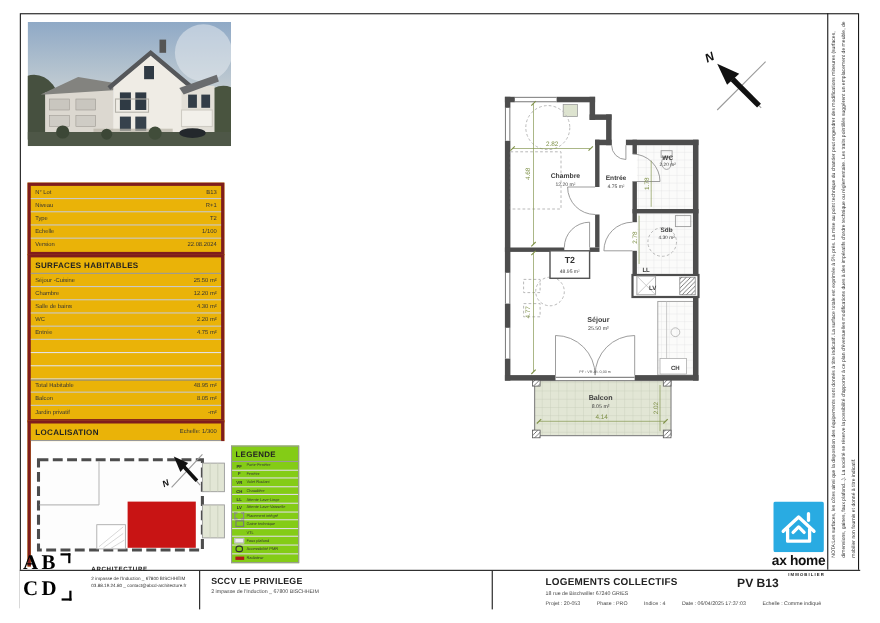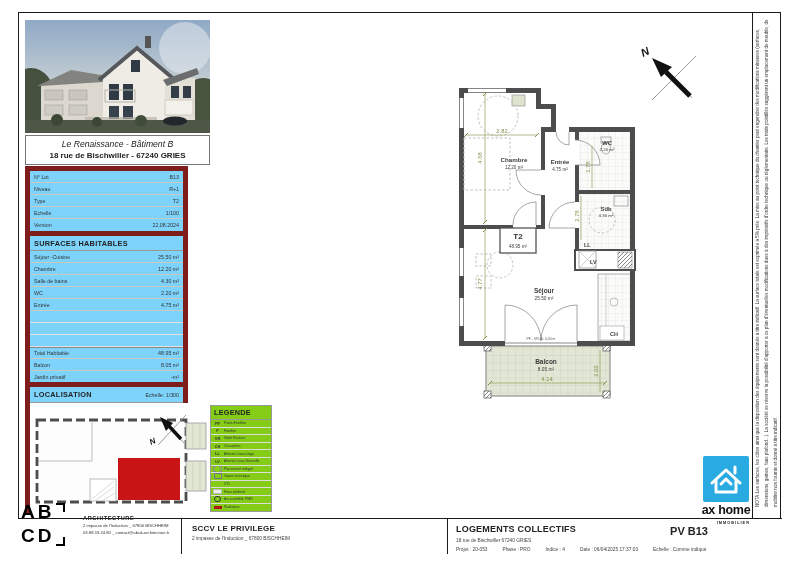--- a/index.html
+++ b/index.html
@@ -3,21 +3,21 @@
 <meta charset="utf-8">
 <style>
   html,body{margin:0;padding:0;background:#fff;font-family:"Liberation Sans",sans-serif;color:#222;}
   .sheet{position:relative;width:800px;height:566px;background:#fff;overflow:hidden;}
   .frame{position:absolute;left:18px;top:12px;width:763px;height:541px;border:1px solid #1a1a1a;box-sizing:border-box;}
   
   .photo{position:absolute;left:25px;top:20px;width:185px;height:113px;overflow:hidden;}
   .proj-head{position:absolute;left:25px;top:135px;width:185px;height:30px;border:1px solid #777;box-sizing:border-box;text-align:center;padding-top:3px;}
   .proj-title{font-style:italic;font-size:8.6px;color:#222;}
   .proj-addr{font-weight:bold;font-size:8px;margin-top:2px;}
-  .tbl{position:absolute;left:25px;width:163px;border:5px solid #7f1d1d;box-sizing:border-box;background:#7dd3fc;}
+  .tbl{position:absolute;left:25px;width:179px;border:3px solid #7f1d1d;box-sizing:border-box;background:#eab308;}
   .lot{top:166px;}
   .t-row{display:flex;justify-content:space-between;align-items:center;height:12px;box-sizing:border-box;padding:0 4px;font-size:5.3px;border-bottom:1px solid #c9c9c9;color:#333;}
   .t-row:last-child{border-bottom:none;}
   .t-row .val{text-align:right;}
   .surf{top:231px;}
   .s-title{height:15px;box-sizing:border-box;padding:3px 4px 0 4px;font-size:7.3px;font-weight:bold;border-bottom:1px solid #999;letter-spacing:.3px;}
   .t-row.empty{border-bottom:1px solid #e2e2e2;}
   .t-row.total-first{border-top:1px solid #888;}
   .loc{top:382px;height:133px;}
   .loc-head{display:flex;justify-content:space-between;align-items:center;height:16px;box-sizing:border-box;padding:0 4px;border-bottom:1px solid #999;}
@@ -39,31 +39,31 @@
   
   .plan{position:absolute;left:440px;top:40px;width:320px;height:360px;}
   
   .nota{position:absolute;left:752px;top:12px;width:30px;height:506px;border-left:1px solid #1a1a1a;box-sizing:border-box;overflow:hidden;}
   .nota-text{writing-mode:vertical-rl;transform:rotate(180deg);font-size:4.6px;line-height:1.95;color:#333;height:498px;padding:3px 1px;box-sizing:border-box;}
   
   .titlebar{position:absolute;left:18px;top:518px;width:764px;height:36px;border-top:1.2px solid #1a1a1a;box-sizing:border-box;display:flex;background:#fff;}
   .cell{box-sizing:border-box;border-right:1px solid #1a1a1a;position:relative;}
   .cell-arch{width:164px;}
   .cell-client{width:266px;padding:5px 10px;}
-  .cell-project{flex:1;border-right:none;padding:5px 8px 0 8px;display:flex;flex-direction:column;}
+  .cell-project{flex:1;border-right:none;padding:5px 8px 0 8px;display:flex;flex-direction:column;margin-left:40px;}
   .client-name{font-size:8px;font-weight:bold;letter-spacing:.2px;}
   .client-addr{font-size:4.8px;color:#444;margin-top:2.5px;}
   .pr-row1{display:flex;justify-content:space-between;align-items:flex-start;padding-right:66px;}
   .pr-title{font-size:9px;font-weight:bold;letter-spacing:.2px;}
   .pr-sheet{font-size:11px;font-weight:bold;margin-top:1px;}
   .pr-addr{font-size:4.8px;color:#444;margin-top:1px;}
   .pr-meta{display:flex;gap:15px;font-size:4.8px;color:#444;margin-top:3.5px;white-space:nowrap;}
   
   .abcd{position:absolute;left:21px;top:501px;z-index:5;}
-  .abcd-rows{float:left;}
+  .abcd-rows{float:left;font-family:Liberation Serif, serif;}
   .abcd-row{display:flex;align-items:flex-start;height:24px;}
   .abcd-let{font-size:19px;font-weight:800;letter-spacing:3px;line-height:22px;color:#000;}
   .brk1{width:7px;height:7px;border-top:2.5px solid #000;border-right:2.5px solid #000;margin:2px 0 0 2px;}
   .brk2{width:7px;height:7px;border-bottom:2.5px solid #000;border-right:2.5px solid #000;margin:12px 0 0 2px;}
   .abcd-txt{position:absolute;left:62px;top:14px;width:116px;}
   .abcd-name{font-size:5.6px;font-weight:bold;letter-spacing:.6px;}
   .abcd-addr{font-size:4.2px;color:#333;margin-top:2px;line-height:1.55;}
   
   .axhome{position:absolute;left:700px;top:456px;width:52px;z-index:6;text-align:center;}
   .ax-name{font-size:12.5px;font-weight:800;color:#111;letter-spacing:-.3px;margin-top:1px;}
@@ -110,24 +110,20 @@
       <rect x="140" y="80" width="28" height="15" fill="#f2f0ea" stroke="#cfccc4" stroke-width="1"></rect>
       <rect x="60" y="97" width="72" height="7" fill="#b9b5a8" opacity="0.7"></rect>
       <rect x="0" y="100" width="185" height="13" fill="#4e5747"></rect>
       <ellipse cx="150" cy="101" rx="12" ry="4.5" fill="#23282c"></ellipse>
       <circle cx="32" cy="100" r="6" fill="#3c4736"></circle>
       <circle cx="72" cy="102" r="5" fill="#3c4736"></circle>
       <circle cx="116" cy="101" r="6" fill="#414d3a"></circle>
     </svg>
   </div>
 
-  <div class="proj-head">
-    <div class="proj-title">Le Renaissance - Bâtiment B</div>
-    <div class="proj-addr">18 rue de Bischwiller - 67240 GRIES</div>
-  </div>
 
   <div class="tbl lot">
     <div class="t-row">
         <span>N° Lot</span>
         <span class="val">B13</span>
       </div>
     <div class="t-row">
         <span>Niveau</span>
         <span class="val">R+1</span>
       </div>

